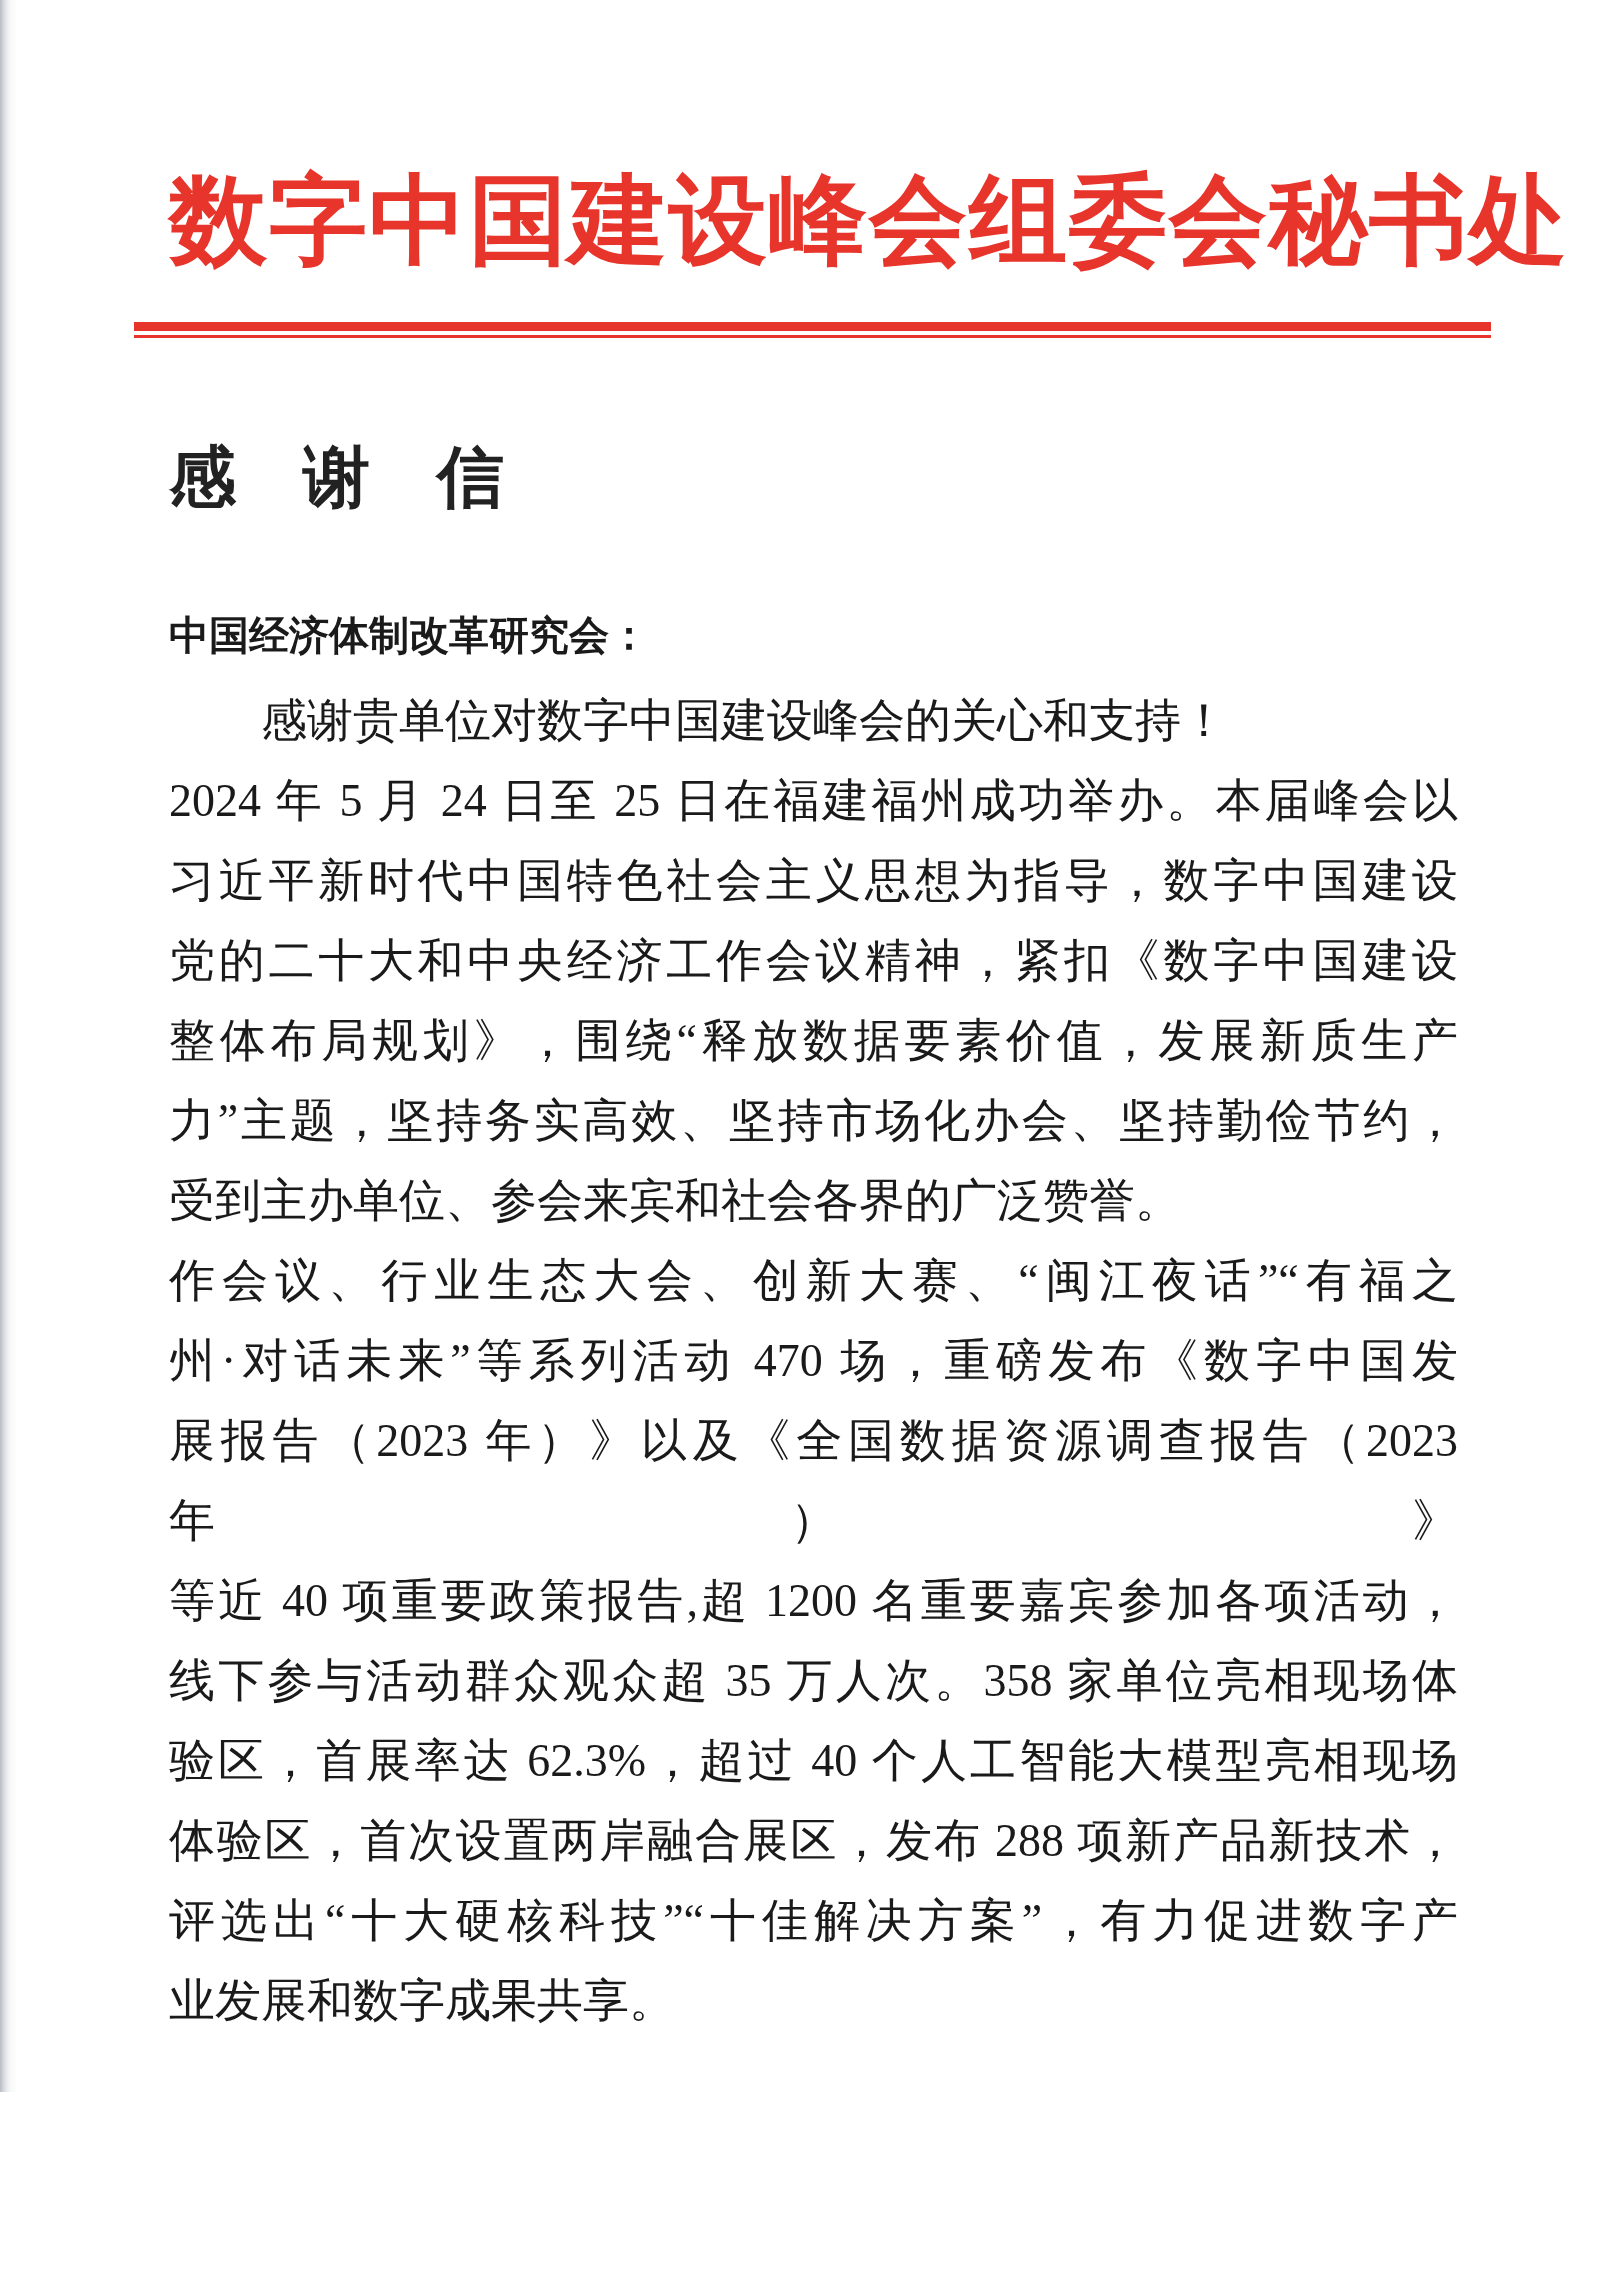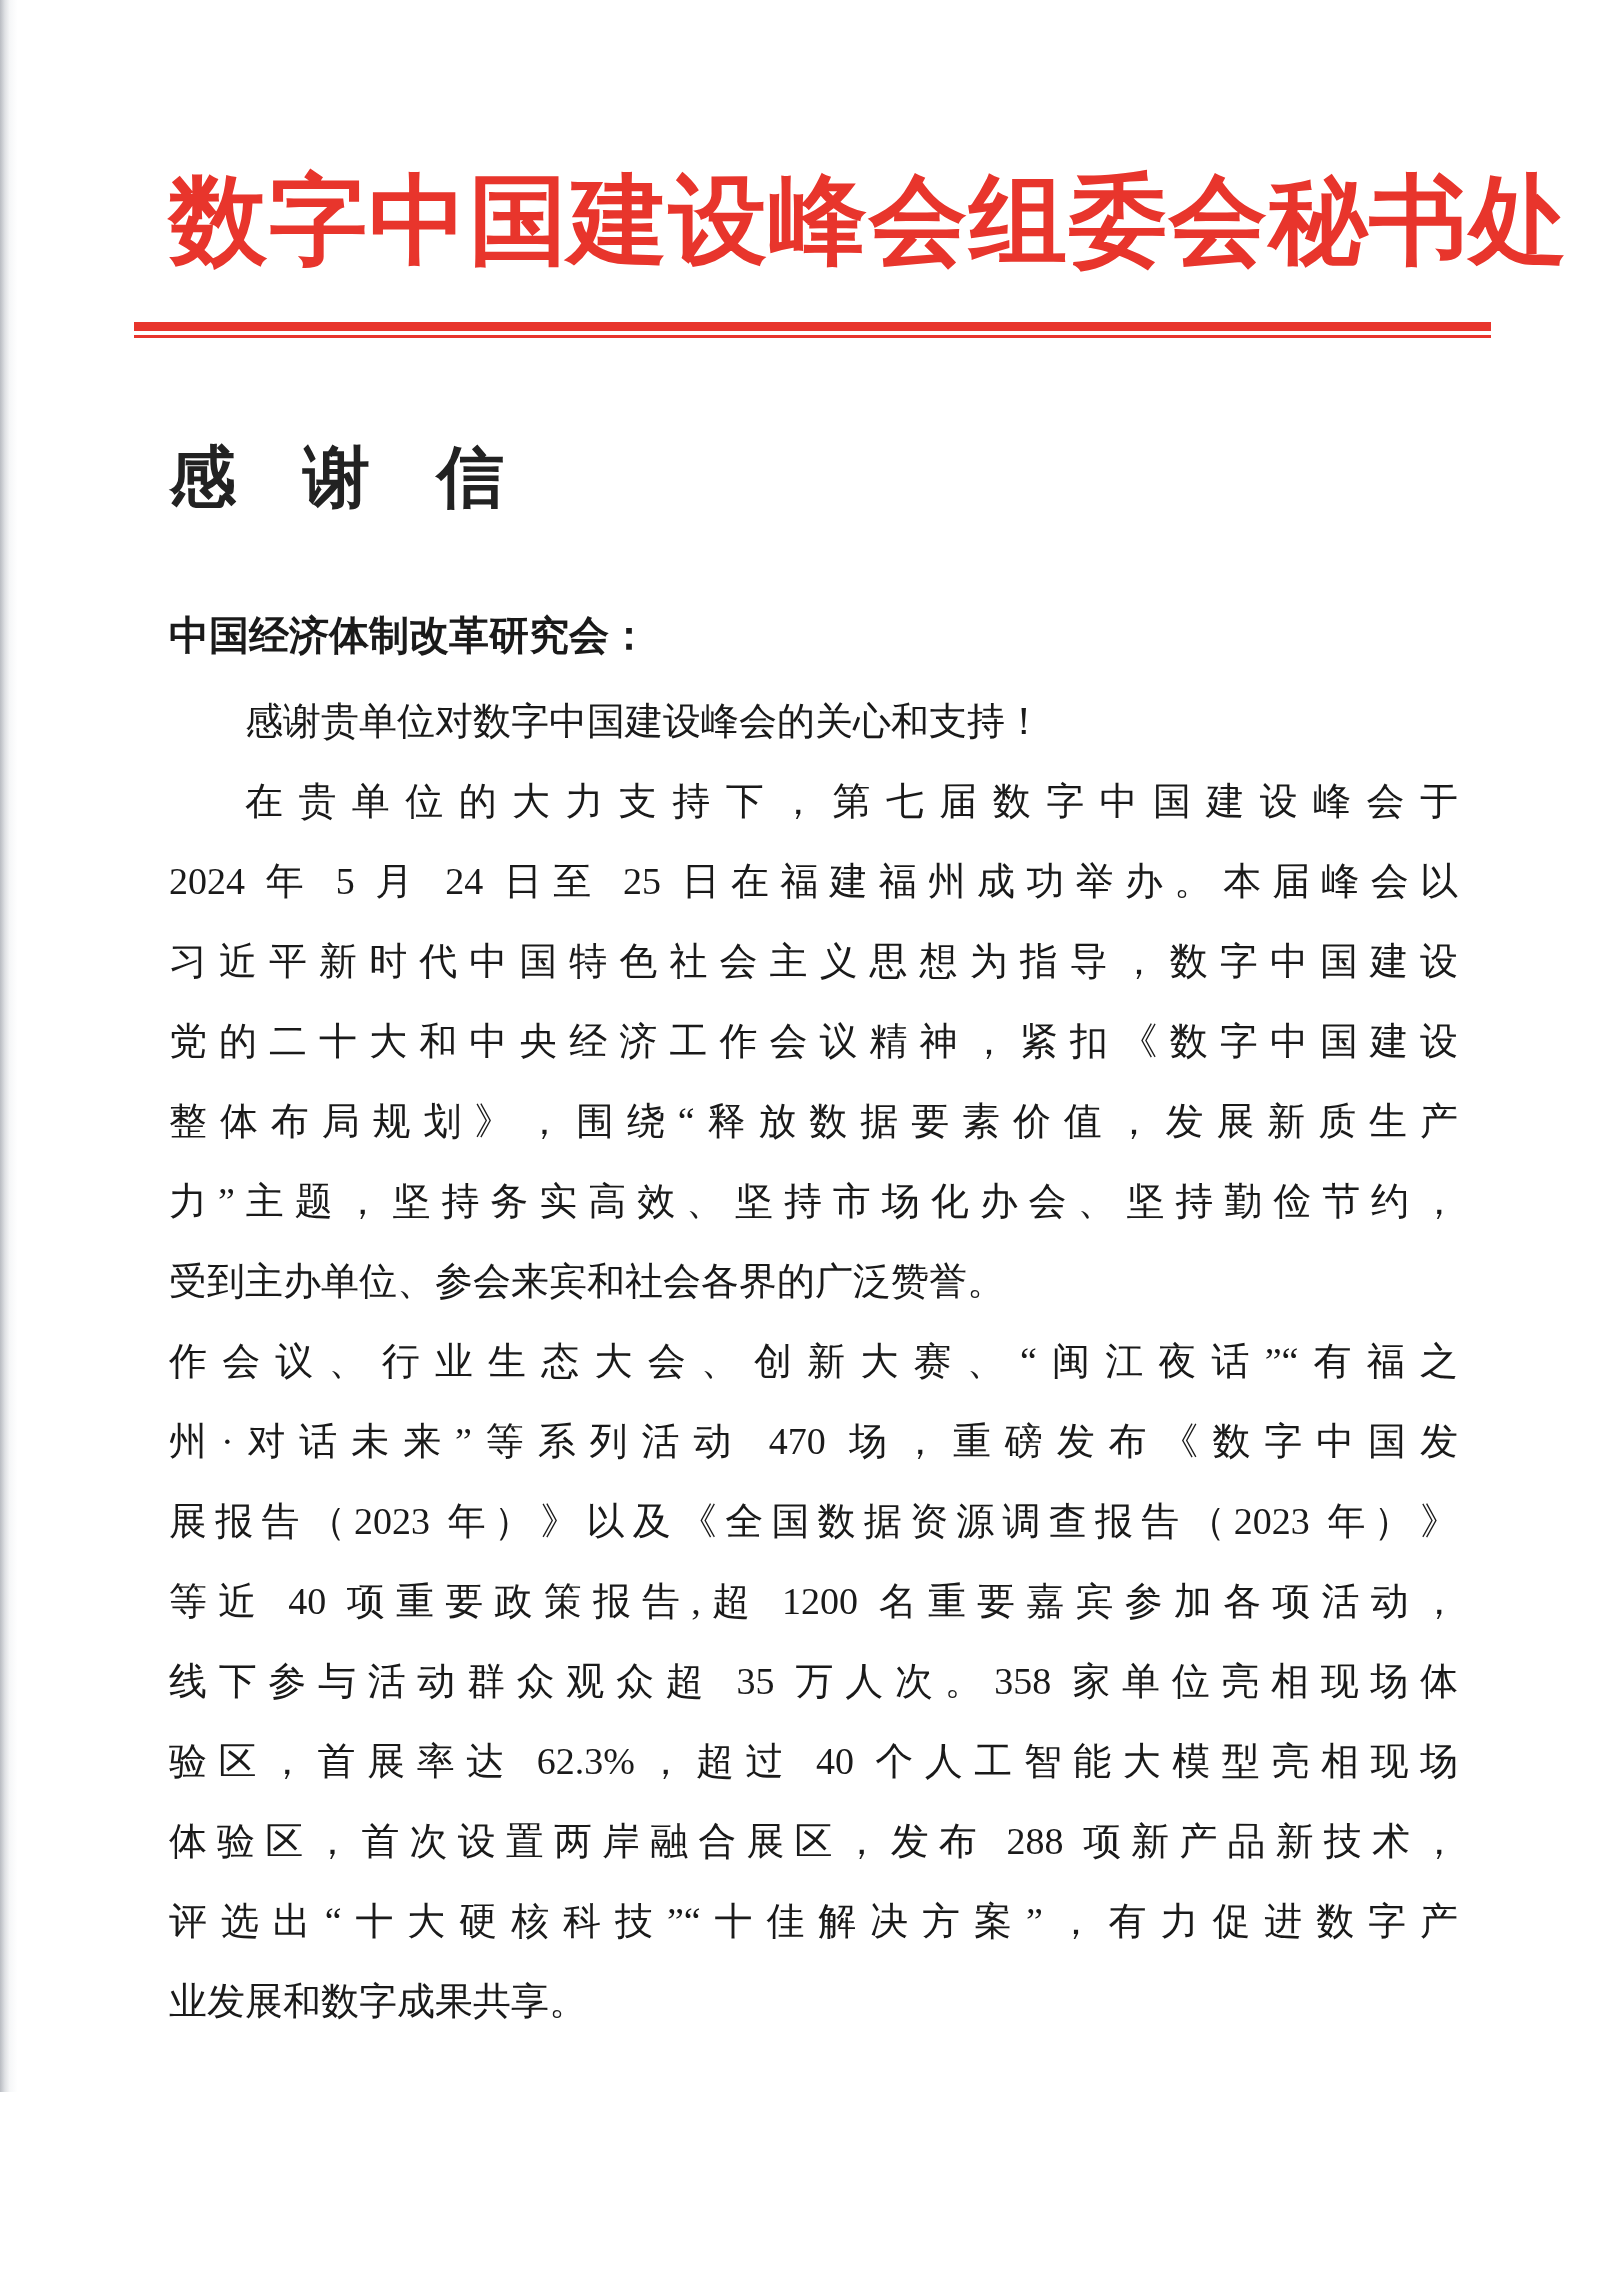--- a/index.html
+++ b/index.html
@@ -56,21 +56,21 @@
     font-size: 40px;
     line-height: 80px;
     font-weight: bold;
     font-family: "Liberation Sans", sans-serif;
     color: #1a1a1a;
   }
   .body-lines {
     margin-top: 5.9px;
   }
   .line {
-    font-size: 38px;
+    font-size: 46px;
     line-height: 80px;
     white-space: nowrap;
     text-align: left;
     color: #1a1a1a;
   }
   .line.just {
     white-space: normal;
     text-align: justify;
     text-align-last: justify;
     text-justify: inter-character;
@@ -98,21 +98,20 @@
     <div class="letterhead">数字中国建设峰会组委会秘书处</div>
 
     <div class="rule-top"></div>
 
     <div class="letter-title">感　谢　信</div>
 
     <div class="salutation">中国经济体制改革研究会：</div>
 
     <div class="body-lines">
         <div class="line indent">感谢贵单位对数字中国建设峰会的关心和支持！</div>
-        <div class="line indent just">在贵单位的大力支持下，第七届数字中国建设峰会于</div>
         <div class="line just">2024 年 5 月 24 日至 25 日在福建福州成功举办。本届峰会以</div>
         <div class="line just">习近平新时代中国特色社会主义思想为指导，数字中国建设</div>
         <div class="line just">党的二十大和中央经济工作会议精神，紧扣《数字中国建设</div>
         <div class="line just">整体布局规划》，围绕“释放数据要素价值，发展新质生产</div>
         <div class="line just">力”主题，坚持务实高效、坚持市场化办会、坚持勤俭节约，</div>
         <div class="line">受到主办单位、参会来宾和社会各界的广泛赞誉。</div>
         <div class="line just">作会议、行业生态大会、创新大赛、“闽江夜话”“有福之</div>
         <div class="line just">州·对话未来”等系列活动 470 场，重磅发布《数字中国发</div>
         <div class="line just">展报告（2023 年）》以及《全国数据资源调查报告（2023 年）》</div>
         <div class="line just">等近 40 项重要政策报告,超 1200 名重要嘉宾参加各项活动，</div>

